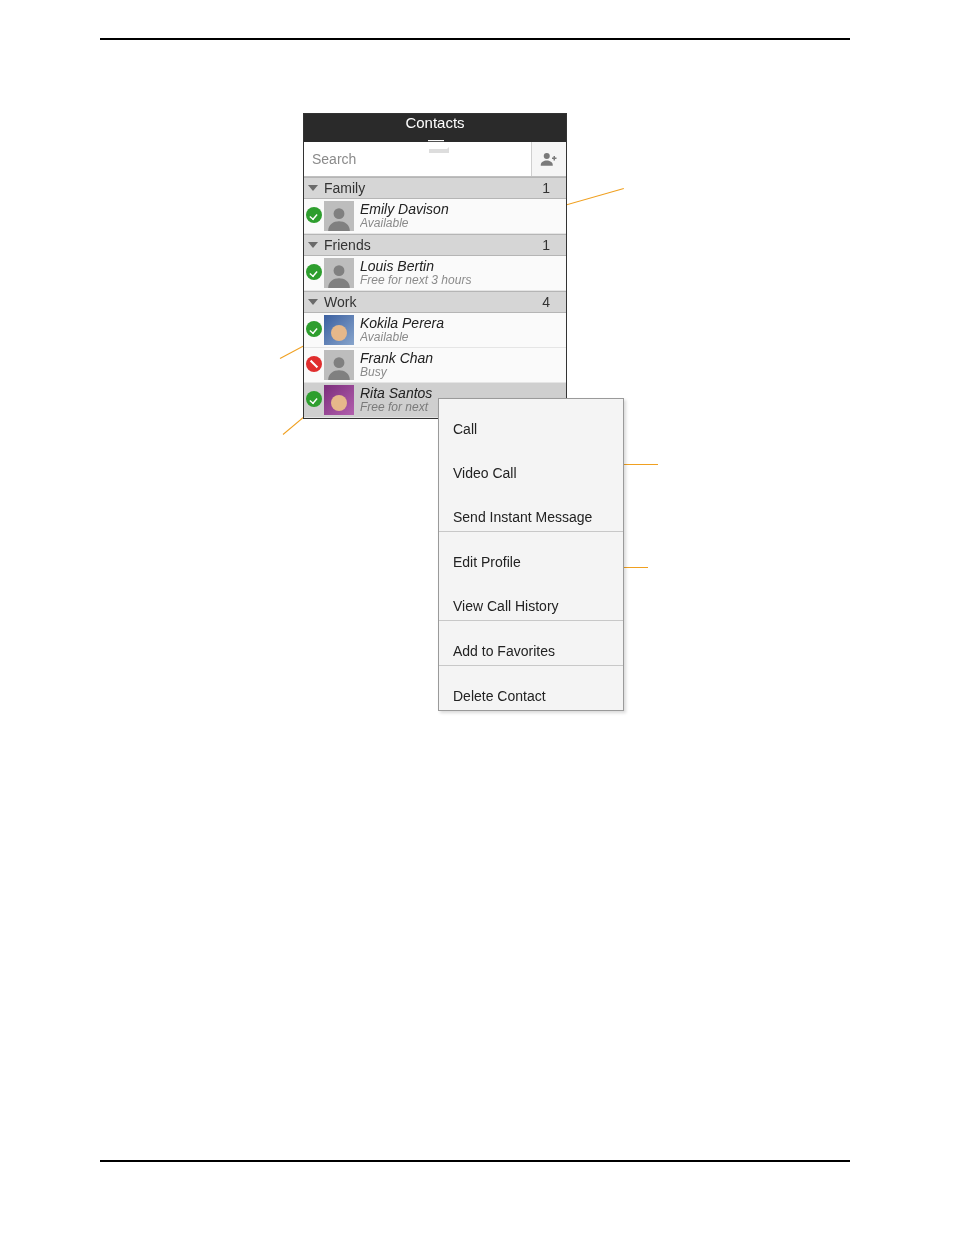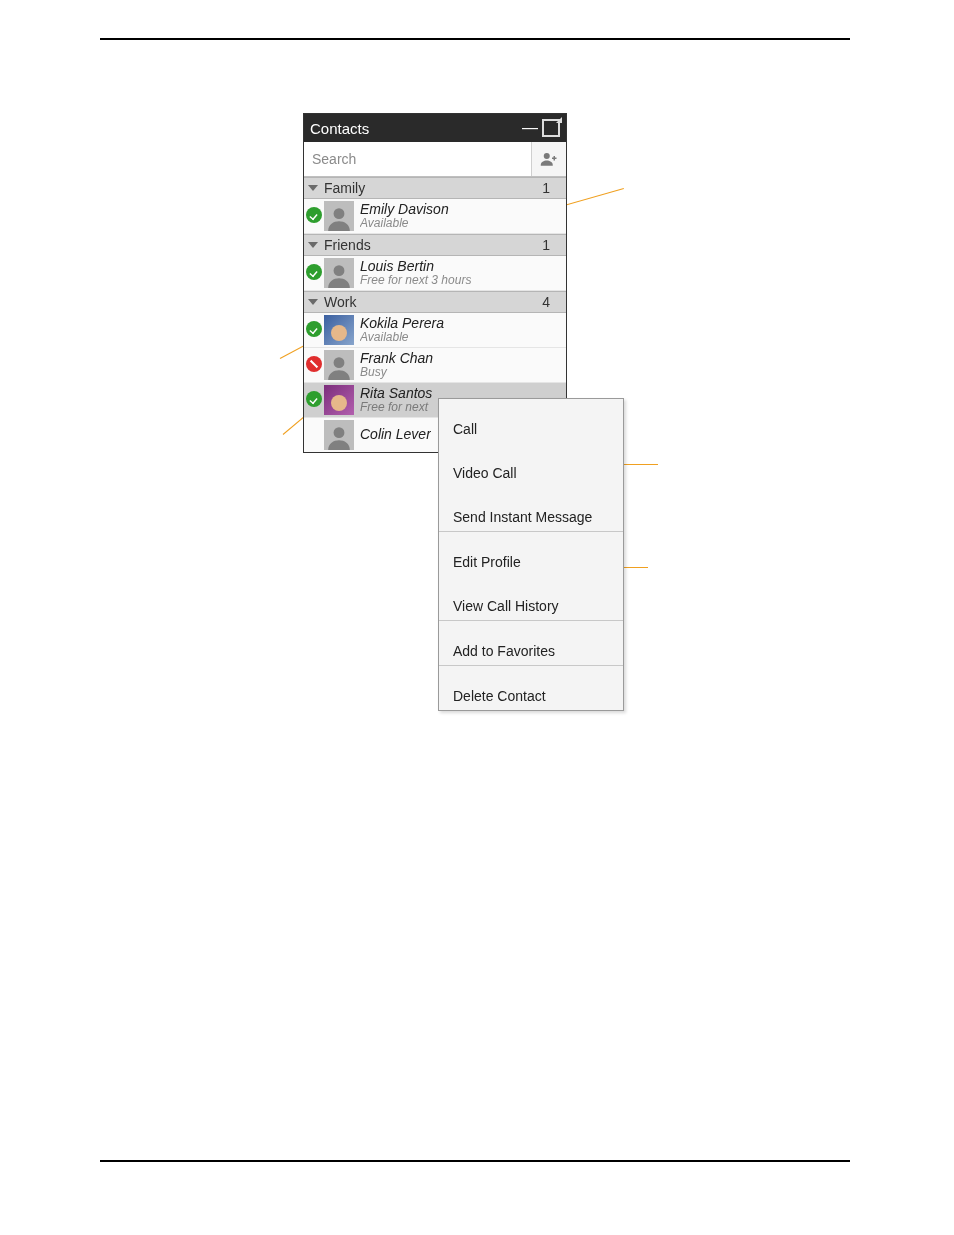--- a/index.html
+++ b/index.html
@@ -33,20 +33,21 @@
   }
 
   .titlebar {
     background: #2a2a2a;
     color: #fff;
     height: 28px;
     display: flex;
     align-items: center;
     padding: 0 6px;
     font-size: 15px;
+    flex-direction: column;
   }
   .titlebar .title { flex: 1; }
   .titlebar .dash {
     width: 14px; text-align: center; font-size: 16px;
   }
   .titlebar .popout {
     width: 18px; height: 18px;
     border: 2px solid #ddd;
     position: relative;
     margin-left: 6px;
@@ -301,33 +302,20 @@
     <span class="presence available"></span>
     <span class="avatar photo2">
         <span class="face"></span>
       </span>
     <span class="ctext">
       <span class="cname">Rita Santos</span>
       <span class="cstatus">Free for next</span>
     </span>
   </div>
 
-  <div class="contact" style="border-bottom:none;">
-    <span class="presence" style="background:transparent;"></span>
-    <span class="avatar generic">
-      <svg viewBox="0 0 24 24">
-          <circle cx="12" cy="8" r="5"></circle>
-          <path d="M2 24c0-6 5-9 10-9s10 3 10 9z"></path>
-        </svg>
-    </span>
-    <span class="ctext">
-      <span class="cname">Colin Lever</span>
-      <span class="cstatus"></span>
-    </span>
-  </div>
 
 </div>
 
 <div class="menu">
   <div class="item">Call</div>
   <div class="item">Video Call</div>
   <div class="item">Send Instant Message</div>
   <div class="sep"></div>
   <div class="item">Edit Profile</div>
   <div class="item">View Call History</div>

